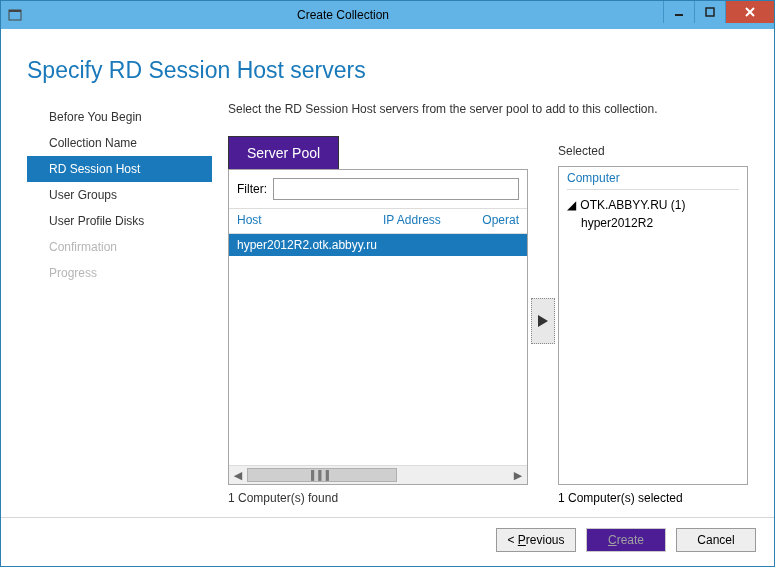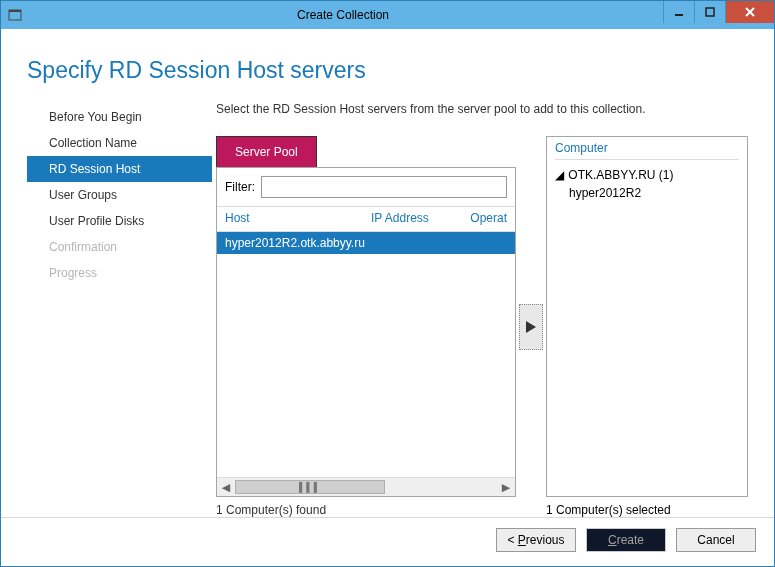--- a/index.html
+++ b/index.html
@@ -70,21 +70,21 @@
     flex-direction: column;
   }
   .page-title {
     font-size: 23px;
     font-weight: 300;
     color: #1979ba;
     margin: 8px 0 18px 0;
   }
   .columns {
     display: flex;
-    gap: 4px;
+    gap: 16px;
     flex: 1;
   }
   .sidebar {
     width: 185px;
     padding-top: 2px;
   }
   .sidebar-item {
     padding: 4px 10px 4px 22px;
     font-size: 12px;
     color: #333;
@@ -117,24 +117,24 @@
     align-items: stretch;
   }
 
   .pool-panel {
     width: 300px;
     display: flex;
     flex-direction: column;
   }
   .tab {
     display: inline-block;
-    background: #be185d;
+    background: #4c1d95;
     color: #fff;
     padding: 8px 18px;
-    font-size: 12px;
+    font-size: 14px;
     border: 1px solid #323436;
     border-bottom: none;
   }
   .pool-box {
     border: 1px solid #a6a6a6;
     flex: 1;
     display: flex;
     flex-direction: column;
     min-height: 280px;
   }
@@ -265,35 +265,36 @@
     font-size: 12px;
     margin-top:6px;
   }
 
   .footer {
     border-top: 1px solid #d8d8d8;
     padding: 10px 18px 14px 0;
     display: flex;
     justify-content: flex-end;
     gap: 10px;
+    margin-top: 12px;
   }
   .btn {
     min-width: 80px;
     height: 24px;
     border: 1px solid #9a9a9a;
     background: #eee;
     font-size: 12px;
     cursor: pointer;
     padding: 0 10px;
   }
   .btn.disabled {
     color: #a0a0a0;
     cursor: default;
     border-color: #c9c9c9;
-    background: #0f172a;
+    background: #4c1d95;
   }
   .u { text-decoration: underline; }
 </style>
 </head>
 <body>
 
 <div class="window">
 
   <div class="titlebar">
     <div class="titlebar-left">
@@ -375,20 +376,21 @@
 
           <div class="arrow-col">
             <div class="arrow-btn">
               <svg width="10" height="12">
                 <polygon points="0,0 10,6 0,12" fill="#333"></polygon>
               </svg>
             </div>
           </div>
 
           <div class="selected-panel">
+            <div class="selected-title">Selected</div>
             <div class="selected-box">
               <div class="selected-header">Computer</div>
               <div class="tree-node">
                 <span class="toggle">◢</span>
                 <span>OTK.ABBYY.RU (1)</span>
               </div>
               <div class="tree-node tree-child">hyper2012R2</div>
             </div>
             <div class="selected-count">1 Computer(s) selected</div>
           </div>

